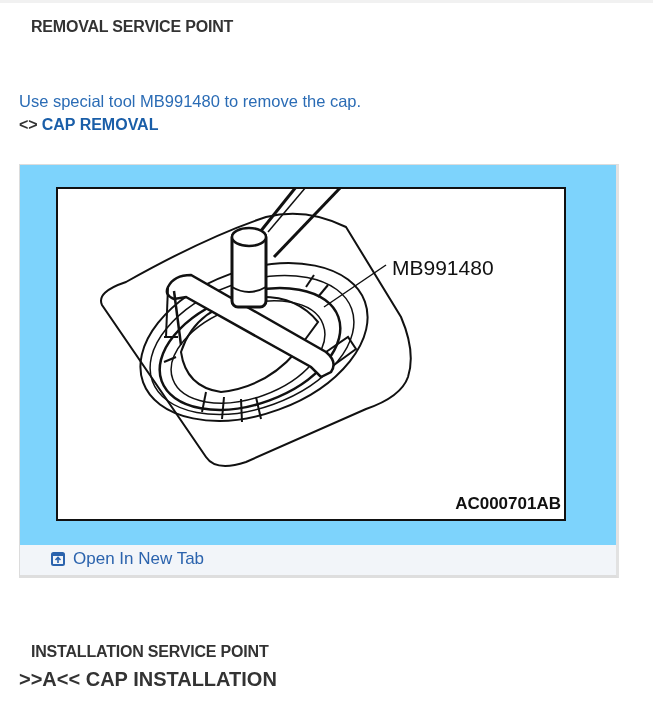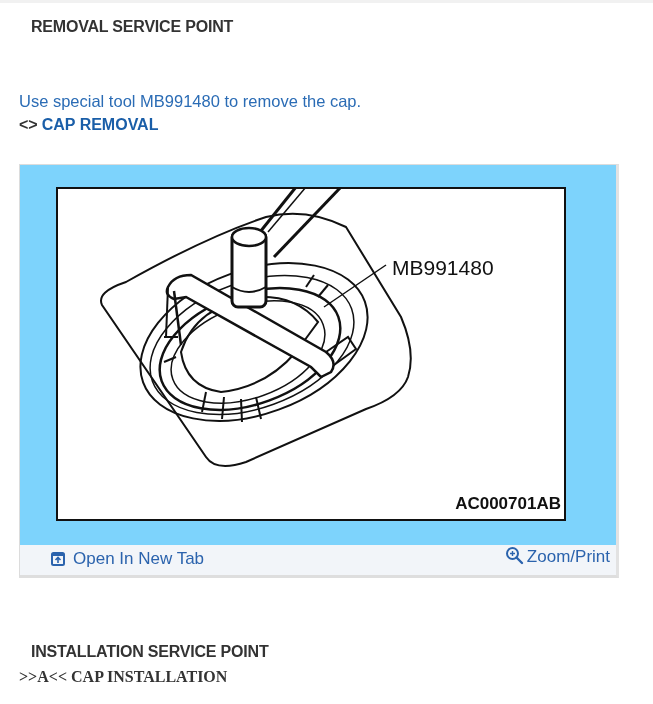--- a/index.html
+++ b/index.html
@@ -92,25 +92,24 @@
     .tool-open { left: 31px; }
     .tool-zoom { right: 6px; top: 2px; }
     .tool-link svg { display: block; }
     .tool-open svg { margin-right: 8px; }
     .tool-zoom svg { margin-right: 3px; margin-top: -4px; }
     .h-install { top: 643px; }
     .h-cap-install {
       position: absolute;
       left: 19px;
       top: 668px;
-      font-size: 16px;
+      font-size: 20px;
       font-weight: bold;
       color: #333333;
       white-space: nowrap;
-      font-family: Liberation Serif, serif;
     }
   </style>
 </head>
 <body>
 
 <div class="top-rule"></div>
 
 <div class="heading h-removal">REMOVAL SERVICE POINT</div>
 
 <div class="subheading">
@@ -164,25 +163,17 @@
 
   <div class="figure-toolbar">
     <div class="tool-link tool-open">
       <svg width="14" height="14" viewBox="0 0 14 14">
         <rect x="1" y="1" width="12" height="12" rx="1.5" fill="none" stroke="#2b63ad" stroke-width="2"></rect>
         <rect x="1" y="1" width="12" height="3" fill="#2b63ad"></rect>
         <path d="M7 11 L7 6 M4.5 8 L7 5.5 L9.5 8" fill="none" stroke="#2b63ad" stroke-width="1.6"></path>
       </svg>
       <span>Open In New Tab</span>
     </div>
-    <div class="tool-link tool-zoom">
-      <svg width="19" height="19" viewBox="0 0 19 19">
-        <circle cx="7.5" cy="7.5" r="5.5" fill="none" stroke="#2b63ad" stroke-width="2"></circle>
-        <path d="M11.5 11.5 L17 17" stroke="#2b63ad" stroke-width="2.4" stroke-linecap="round"></path>
-        <path d="M7.5 5 L7.5 10 M5 7.5 L10 7.5" stroke="#2b63ad" stroke-width="1.4"></path>
-      </svg>
-      <span>Zoom/Print</span>
-    </div>
   </div>
 </div>
 
 <div class="heading h-install">INSTALLATION SERVICE POINT</div>
 <div class="h-cap-install">&gt;&gt;A&lt;&lt; CAP INSTALLATION</div>
 
 </body></html>

